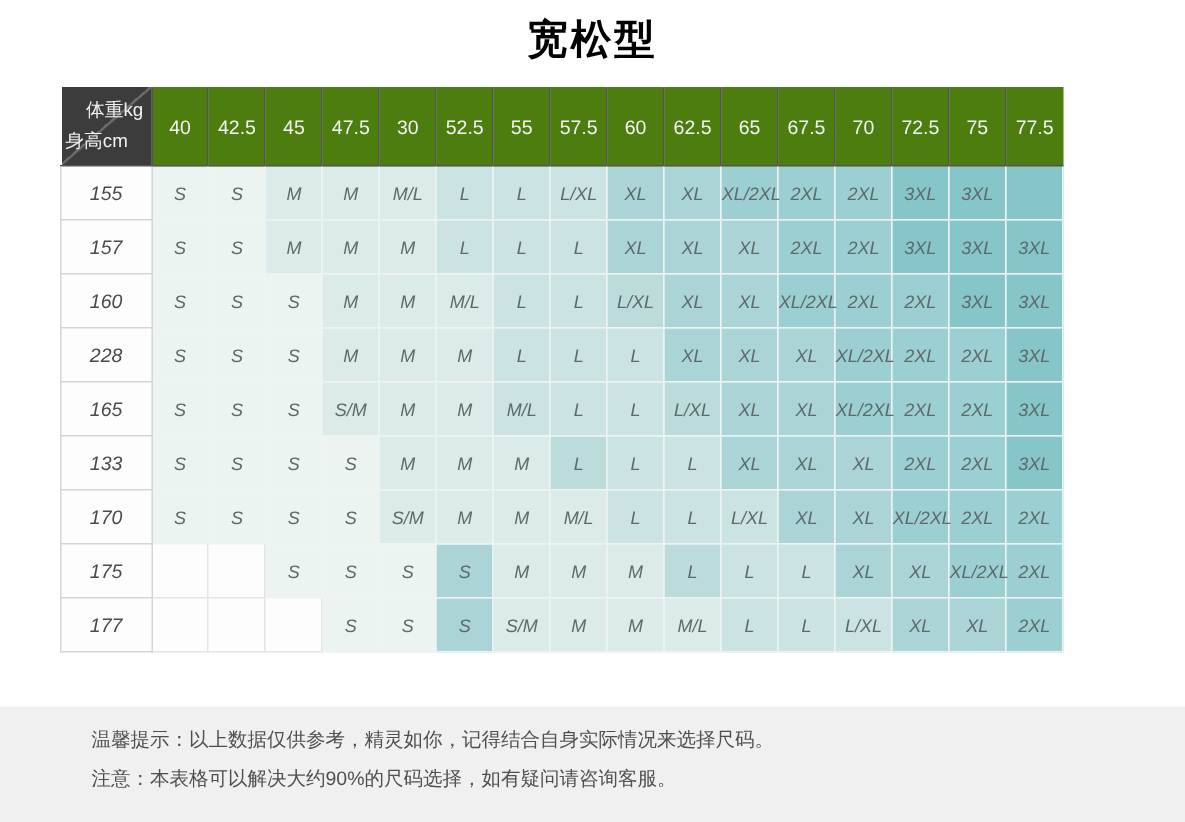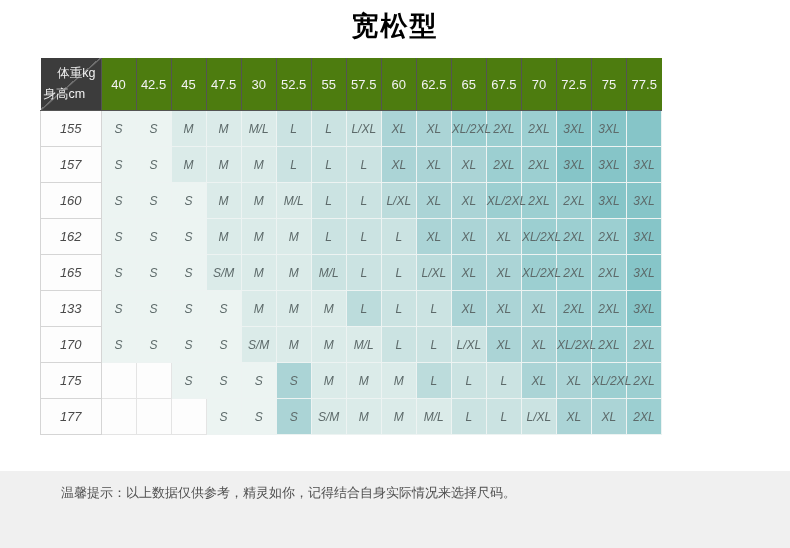--- a/index.html
+++ b/index.html
@@ -12,21 +12,21 @@
   }
   .title {
     position: absolute; top: 8px; left: 0; width: 790px;
     text-align: center;
     font-size: 27px; font-weight: bold; color: #000;
     letter-spacing: 2px;
     margin: 0;
   }
   table.size-table {
     position: absolute; top: 58px; left: 40px;
-    width: 622px;
+    width: 669px;
     border-collapse: collapse;
     table-layout: fixed;
   }
   .size-table th, .size-table td {
     padding: 0; text-align: center; vertical-align: middle;
     white-space: nowrap;
   }
   
   .size-table thead th {
     background: #4d7c0f;
@@ -163,21 +163,21 @@
         <td style="background: rgb(188, 220, 220);">L/XL</td>
         <td style="background: rgb(171, 212, 214);">XL</td>
         <td style="background: rgb(171, 212, 214);">XL</td>
         <td style="background: rgb(156, 207, 209);">XL/2XL</td>
         <td style="background: rgb(156, 207, 209);">2XL</td>
         <td style="background: rgb(156, 207, 209);">2XL</td>
         <td style="background: rgb(134, 197, 200);">3XL</td>
         <td style="background: rgb(134, 197, 200);">3XL</td>
       </tr>
       <tr>
-        <th>162</th>
+        <th>228</th>
         <td style="background: rgb(236, 244, 242);">S</td>
         <td style="background: rgb(236, 244, 242);">S</td>
         <td style="background: rgb(236, 244, 242);">S</td>
         <td style="background: rgb(219, 235, 233);">M</td>
         <td style="background: rgb(219, 235, 233);">M</td>
         <td style="background: rgb(219, 235, 233);">M</td>
         <td style="background: rgb(203, 227, 226);">L</td>
         <td style="background: rgb(203, 227, 226);">L</td>
         <td style="background: rgb(203, 227, 226);">L</td>
         <td style="background: rgb(171, 212, 214);">XL</td>
@@ -281,13 +281,14 @@
         <td style="background: rgb(203, 227, 226);">L/XL</td>
         <td style="background: rgb(171, 212, 214);">XL</td>
         <td style="background: rgb(171, 212, 214);">XL</td>
         <td style="background: rgb(156, 207, 209);">2XL</td>
       </tr>
     </tbody>
 </table>
 
 <div class="footer">
   <p class="first">温馨提示：以上数据仅供参考，精灵如你，记得结合自身实际情况来选择尺码。</p>
+  <p class="second">注意：本表格可以解决大约90%的尺码选择，如有疑问请咨询客服。</p>
 </div>
 
 </body></html>

